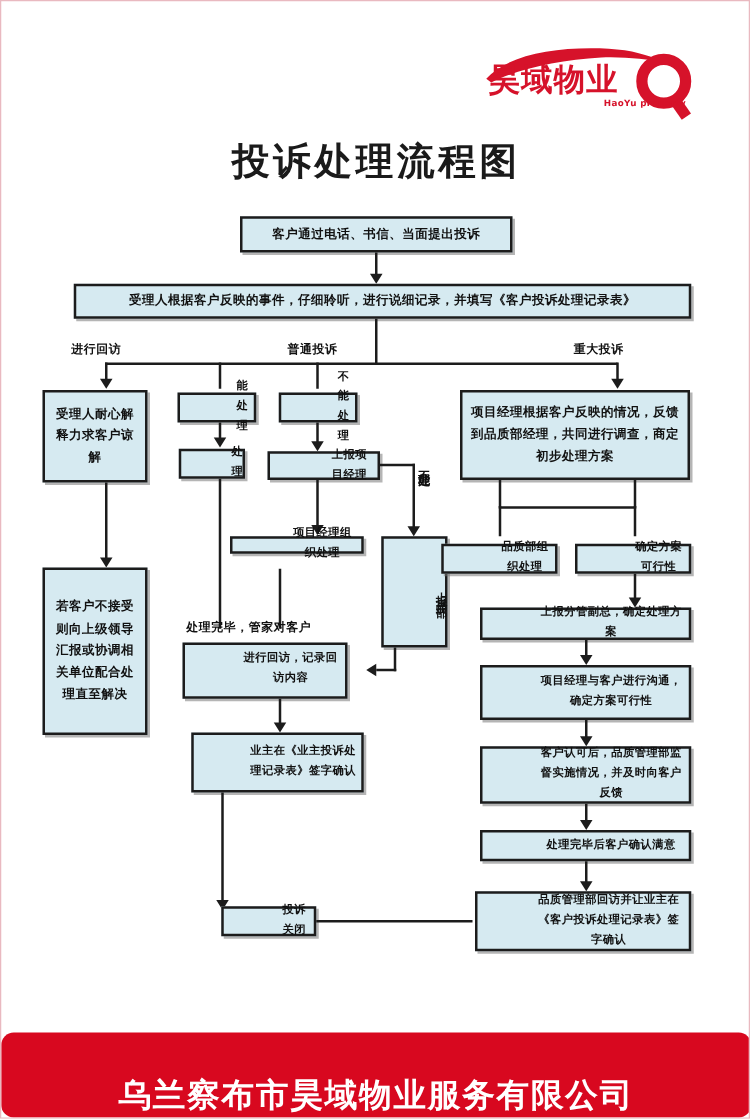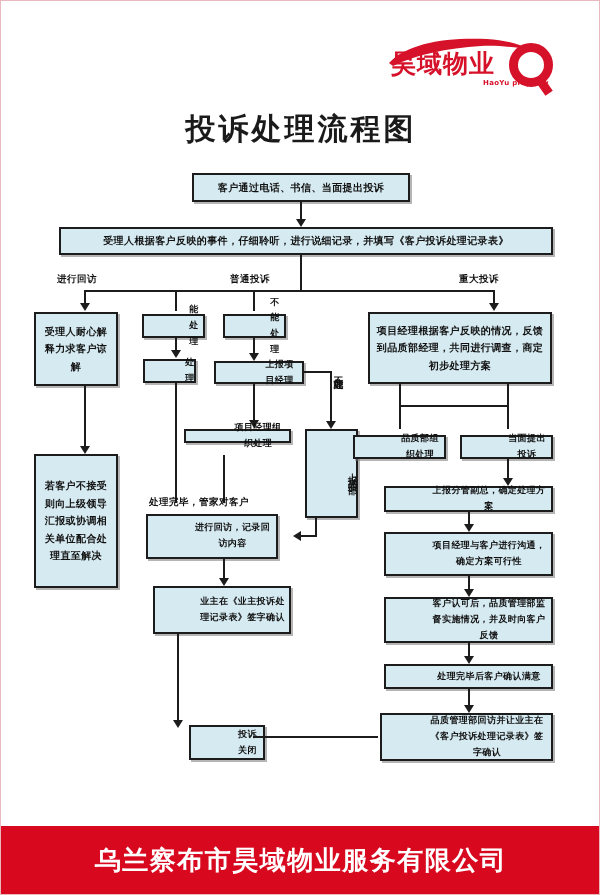--- a/index.html
+++ b/index.html
@@ -157,22 +157,23 @@
 
   
   #footer {
     position: absolute;
     left: 0;
     bottom: 0;
     width: 600px;
     height: 68px;
     background: #d8081f;
     display: flex;
-    align-items: center;
+    align-items: flex-end;
     justify-content: center;
+    border-radius: 10px;
   }
   #footer .footer-text {
     color: #ffffff;
     font-size: 26px;
     font-weight: bold;
     letter-spacing: 1.5px;
   }
 </style>
 </head>
 <body>
@@ -258,34 +259,34 @@
   <div class="arrow-down" style="left:218px; top:577px;"></div>
 
   <div class="node small" style="left:152px; top:585px; width:138px; height:48px; flex-direction:column;">
     <span>业主在《业主投诉处</span>
     <span>理记录表》签字确认</span>
   </div>
 
   <div class="ln v" style="left:176px; top:633px; height:88px;"></div>
   <div class="arrow-down" style="left:172px; top:719px;"></div>
 
-  <div class="node small" style="left:188px; top:724px; width:76px; height:35px;">投诉关闭</div>
+  <div class="node small" style="left:176px; top:724px; width:76px; height:24px;">投诉关闭</div>
 
   <div class="ln h" style="left:252px; top:735px; width:125px;"></div>
 
   <div class="node" style="left:367px; top:311px; width:184px; height:72px;">项目经理根据客户反映的情况，反馈到品质部经理，共同进行调查，商定初步处理方案</div>
 
   <div class="ln h" style="left:398px; top:404px; width:110px;"></div>
   <div class="ln v" style="left:398px; top:383px; height:22px;"></div>
   <div class="ln v" style="left:506px; top:383px; height:22px;"></div>
   <div class="ln v" style="left:398px; top:404px; height:24px;"></div>
   <div class="ln v" style="left:506px; top:404px; height:24px;"></div>
 
   <div class="node small" style="left:352px; top:434px; width:93px; height:24px;">品质部组织处理</div>
-  <div class="node small" style="left:459px; top:434px; width:93px; height:24px;">当面提出投诉</div>
+  <div class="node small" style="left:459px; top:434px; width:93px; height:24px;">确定方案可行性</div>
 
   <div class="ln v" style="left:506px; top:458px; height:22px;"></div>
   <div class="arrow-down" style="left:502px; top:477px;"></div>
 
   <div class="node small" style="left:383px; top:485px; width:169px; height:26px;">上报分管副总，确定处理方案</div>
 
   <div class="ln v" style="left:467px; top:511px; height:15px;"></div>
   <div class="arrow-down" style="left:463px; top:523px;"></div>
 
   <div class="node small" style="left:383px; top:531px; width:169px; height:44px;">项目经理与客户进行沟通，确定方案可行性</div>

